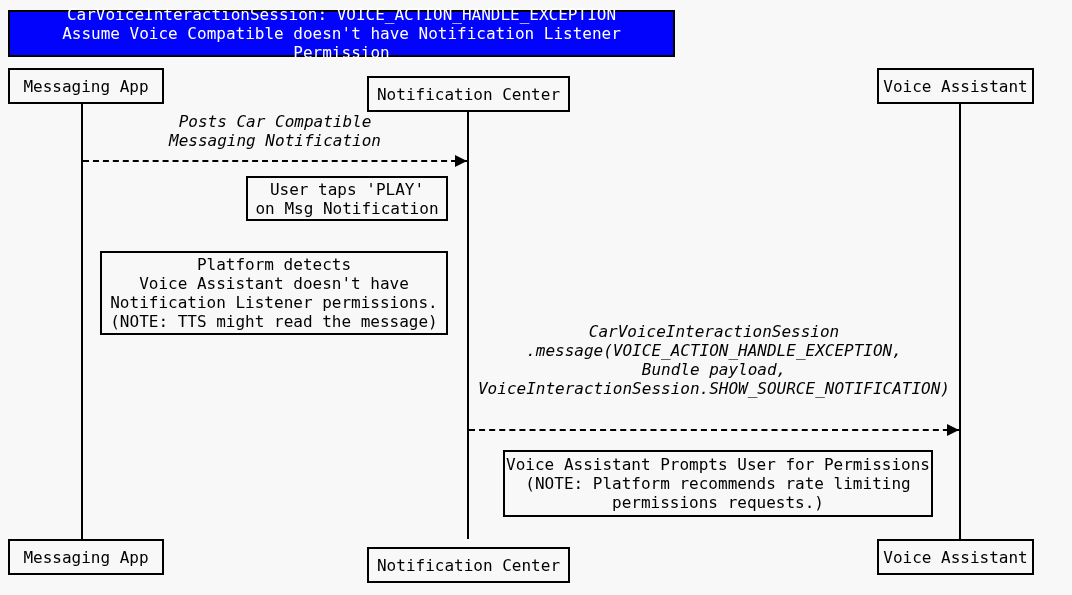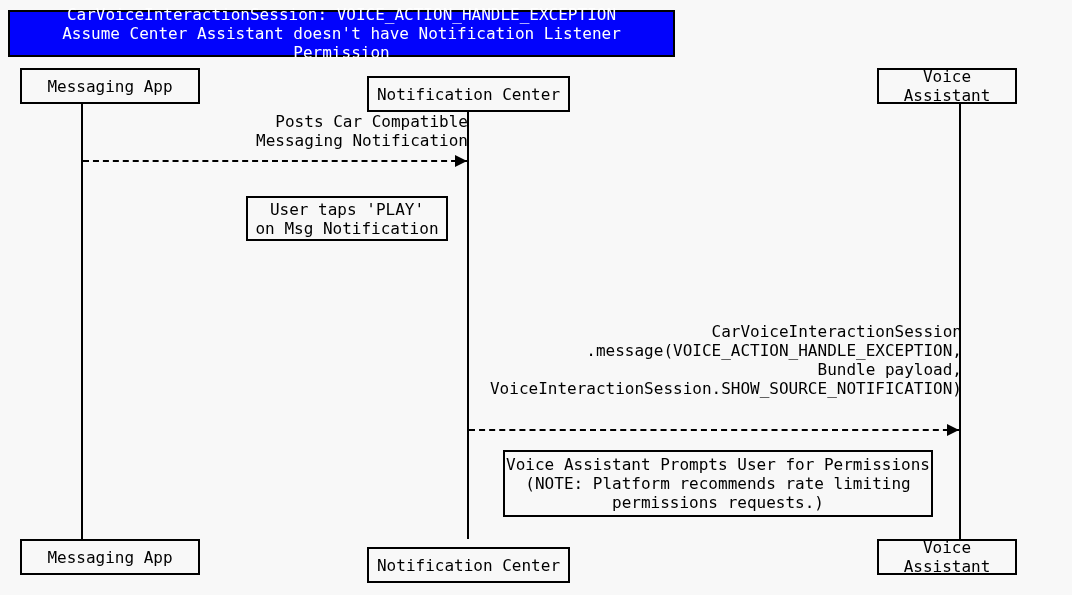--- a/index.html
+++ b/index.html
@@ -31,37 +31,38 @@
     position: absolute;
     height: 36px;
     border: 2px solid #000;
     background: #f8f8f8;
     display: flex; align-items: center; justify-content: center;
     text-align: center;
     z-index: 2;
   }
   .actor-top { top: 68px; }
   .actor-bottom { top: 539px; }
-  .actor-ma { left: 20px;   width: 180px; }
+  .actor-ma { left: 8px;   width: 156px; }
   .actor-nc { left: 367px; width: 203px; margin-top: 8px; }
-  .actor-va { left: 877px; width: 140px; }
+  .actor-va { left: 877px; width: 157px; }
   .lifeline {
     position: absolute;
     top: 104px; height: 435px; width: 2px;
     background: #000;
     z-index: 0;
   }
   .lifeline-ma { left: 81px; }
   .lifeline-nc { left: 467px; }
   .lifeline-va { left: 959px; }
   .msg-label {
     position: absolute;
-    text-align: right;
+    text-align: center;
     white-space: pre-line;
     z-index: 1;
+    font-style: italic;
   }
   .msg-label-1 { left: 82px;  top: 112px; width: 386px; }
   .msg-label-2 { left: 466px; top: 322px; width: 496px; }
   .arrow-line {
     position: absolute;
     height: 0;
     border-top: 2px dashed #000;
     z-index: 1;
   }
   .arrow-line-1 { left: 83px;  top: 160px; width: 384px; }
@@ -78,48 +79,52 @@
   .arrow-head-2 { left: 947px; top: 424px; }
   .note-box {
     position: absolute;
     border: 2px solid #000;
     background: #f8f8f8;
     display: flex; align-items: center; justify-content: center;
     text-align: center;
     white-space: pre-line;
     z-index: 2;
   }
-  .note-1 { left: 246px; top: 196px; width: 202px; height: 45px; }
+  .note-1 { left: 246px; top: 176px; width: 202px; height: 45px; }
   .note-2 { left: 100px; top: 251px; width: 348px; height: 84px; }
   .note-3 { left: 503px; top: 450px; width: 430px; height: 67px; }
 </style>
 </head>
 <body>
 
 <div class="diagram">
 
   <div class="title-box">CarVoiceInteractionSession: VOICE_ACTION_HANDLE_EXCEPTION
-Assume Center Assistant doesn't have Notification Listener Permission</div>
+Assume Voice Compatible doesn't have Notification Listener Permission</div>
 
   <div class="lifeline lifeline-ma"></div>
   <div class="lifeline lifeline-nc"></div>
   <div class="lifeline lifeline-va"></div>
 
   <div class="actor-box actor-top actor-ma">Messaging App</div>
   <div class="actor-box actor-top actor-nc">Notification Center</div>
   <div class="actor-box actor-top actor-va">Voice Assistant</div>
 
   <div class="msg-label msg-label-1">Posts Car Compatible
 Messaging Notification</div>
   <div class="arrow-line arrow-line-1"></div>
   <div class="arrow-head arrow-head-1"></div>
 
   <div class="note-box note-1">User taps 'PLAY'
 on Msg Notification</div>
 
+  <div class="note-box note-2">Platform detects
+Voice Assistant doesn't have
+Notification Listener permissions.
+(NOTE: TTS might read the message)</div>
 
   <div class="msg-label msg-label-2">CarVoiceInteractionSession
 .message(VOICE_ACTION_HANDLE_EXCEPTION,
 Bundle payload,
 VoiceInteractionSession.SHOW_SOURCE_NOTIFICATION)</div>
   <div class="arrow-line arrow-line-2"></div>
   <div class="arrow-head arrow-head-2"></div>
 
   <div class="note-box note-3">Voice Assistant Prompts User for Permissions
 (NOTE: Platform recommends rate limiting

